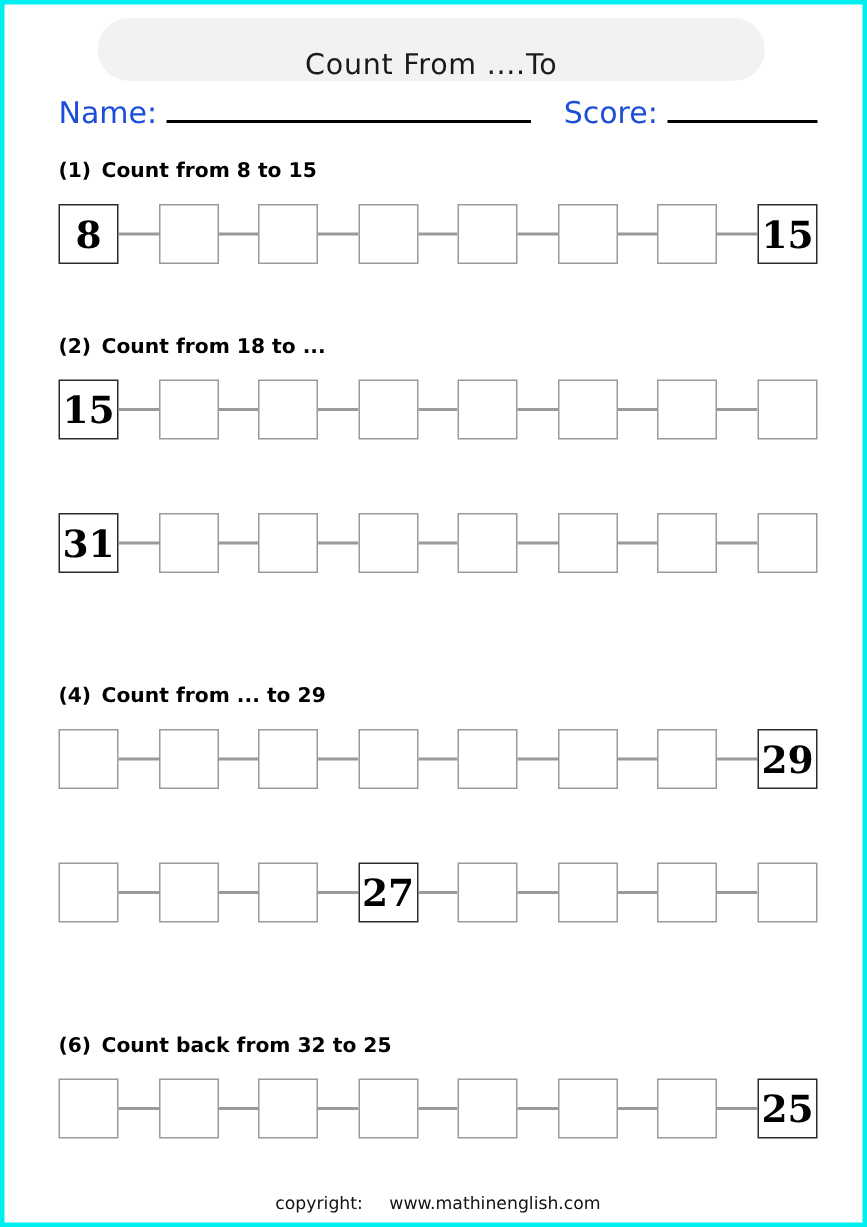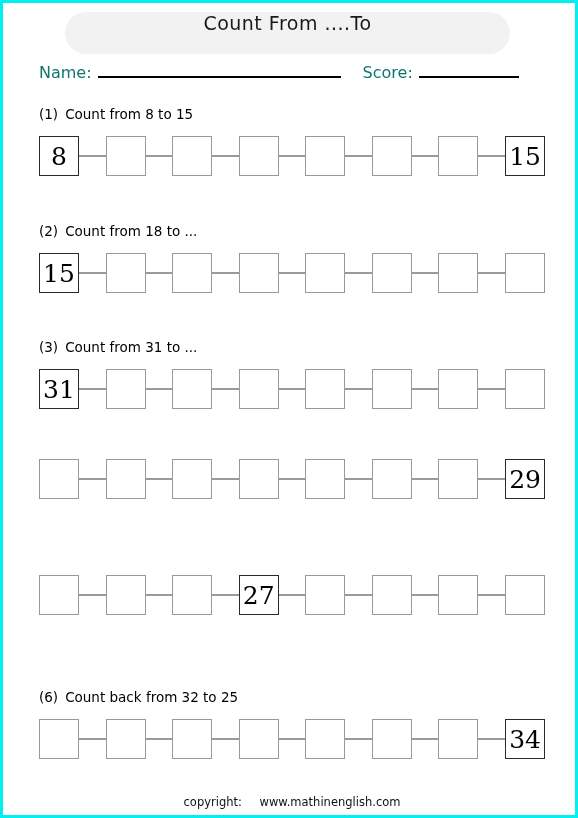--- a/index.html
+++ b/index.html
@@ -23,21 +23,21 @@
   
   .title-bar {
     position: absolute;
     left: 62px;
     top: 9px;
     width: 445px;
     height: 42px;
     background: #f2f2f2;
     border-radius: 21px;
     display: flex;
-    align-items: flex-start;
+    align-items: flex-end;
     justify-content: center;
   }
   .title-text {
     font-family: "DejaVu Sans", sans-serif;
     font-size: 19px;
     font-weight: 500;
     color: #1a1a1a;
     letter-spacing: 0.5px;
   }
 
@@ -46,39 +46,40 @@
     position: absolute;
     left: 36px;
     top: 60px;
     width: 506px;
     height: 24px;
     display: flex;
     align-items: baseline;
   }
   .ns-label {
     font-family: "DejaVu Sans", sans-serif;
-    font-size: 16px;
-    color: #0f766e;
+    font-size: 20px;
+    color: #1d4ed8;
     white-space: nowrap;
   }
   .rule {
     display: inline-block;
     border-bottom: 2px solid #000;
     height: 1px;
     margin: 0 0 3px 6px;
   }
   .rule-name { width: 243px; }
   .rule-score { width: 100px; }
   .ns-gap { width: 22px; }
 
   
   .question {
     position: absolute;
     left: 36px;
     width: 506px;
+    font-weight: bold;
   }
   .q-label {
     font-family: "DejaVu Sans", sans-serif;
     font-size: 13.5px;
     color: #000;
     white-space: nowrap;
     margin-bottom: 11px;
   }
   .q-num {
     display: inline-block;
@@ -215,21 +216,20 @@
           <div class="cell">
             <span class="cell-val"></span>
           </div>
           <div class="connector"></div>
           <div class="cell">
             <span class="cell-val"></span>
           </div>
         </div>
       </div>
       <div class="question" style="top: 336px;">
-        <div class="q-label"><span class="q-num">(3)</span><span>Count from 31 to ...</span></div>
         <div class="chain">
           <div class="cell filled">
             <span class="cell-val">31</span>
           </div>
           <div class="connector"></div>
           <div class="cell">
             <span class="cell-val"></span>
           </div>
           <div class="connector"></div>
           <div class="cell">
@@ -251,20 +251,21 @@
           <div class="cell">
             <span class="cell-val"></span>
           </div>
           <div class="connector"></div>
           <div class="cell">
             <span class="cell-val"></span>
           </div>
         </div>
       </div>
       <div class="question" style="top: 453px;">
+        <div class="q-label"><span class="q-num">(4)</span><span>Count from ... to 29</span></div>
         <div class="chain">
           <div class="cell">
             <span class="cell-val"></span>
           </div>
           <div class="connector"></div>
           <div class="cell">
             <span class="cell-val"></span>
           </div>
           <div class="connector"></div>
           <div class="cell">
@@ -352,21 +353,21 @@
           <div class="connector"></div>
           <div class="cell">
             <span class="cell-val"></span>
           </div>
           <div class="connector"></div>
           <div class="cell">
             <span class="cell-val"></span>
           </div>
           <div class="connector"></div>
           <div class="cell filled">
-            <span class="cell-val">34</span>
+            <span class="cell-val">25</span>
           </div>
         </div>
       </div>
     </div>
 
   <div class="footer">
     <span class="cw">copyright:</span>
     <span>www.mathinenglish.com</span>
   </div>
 

